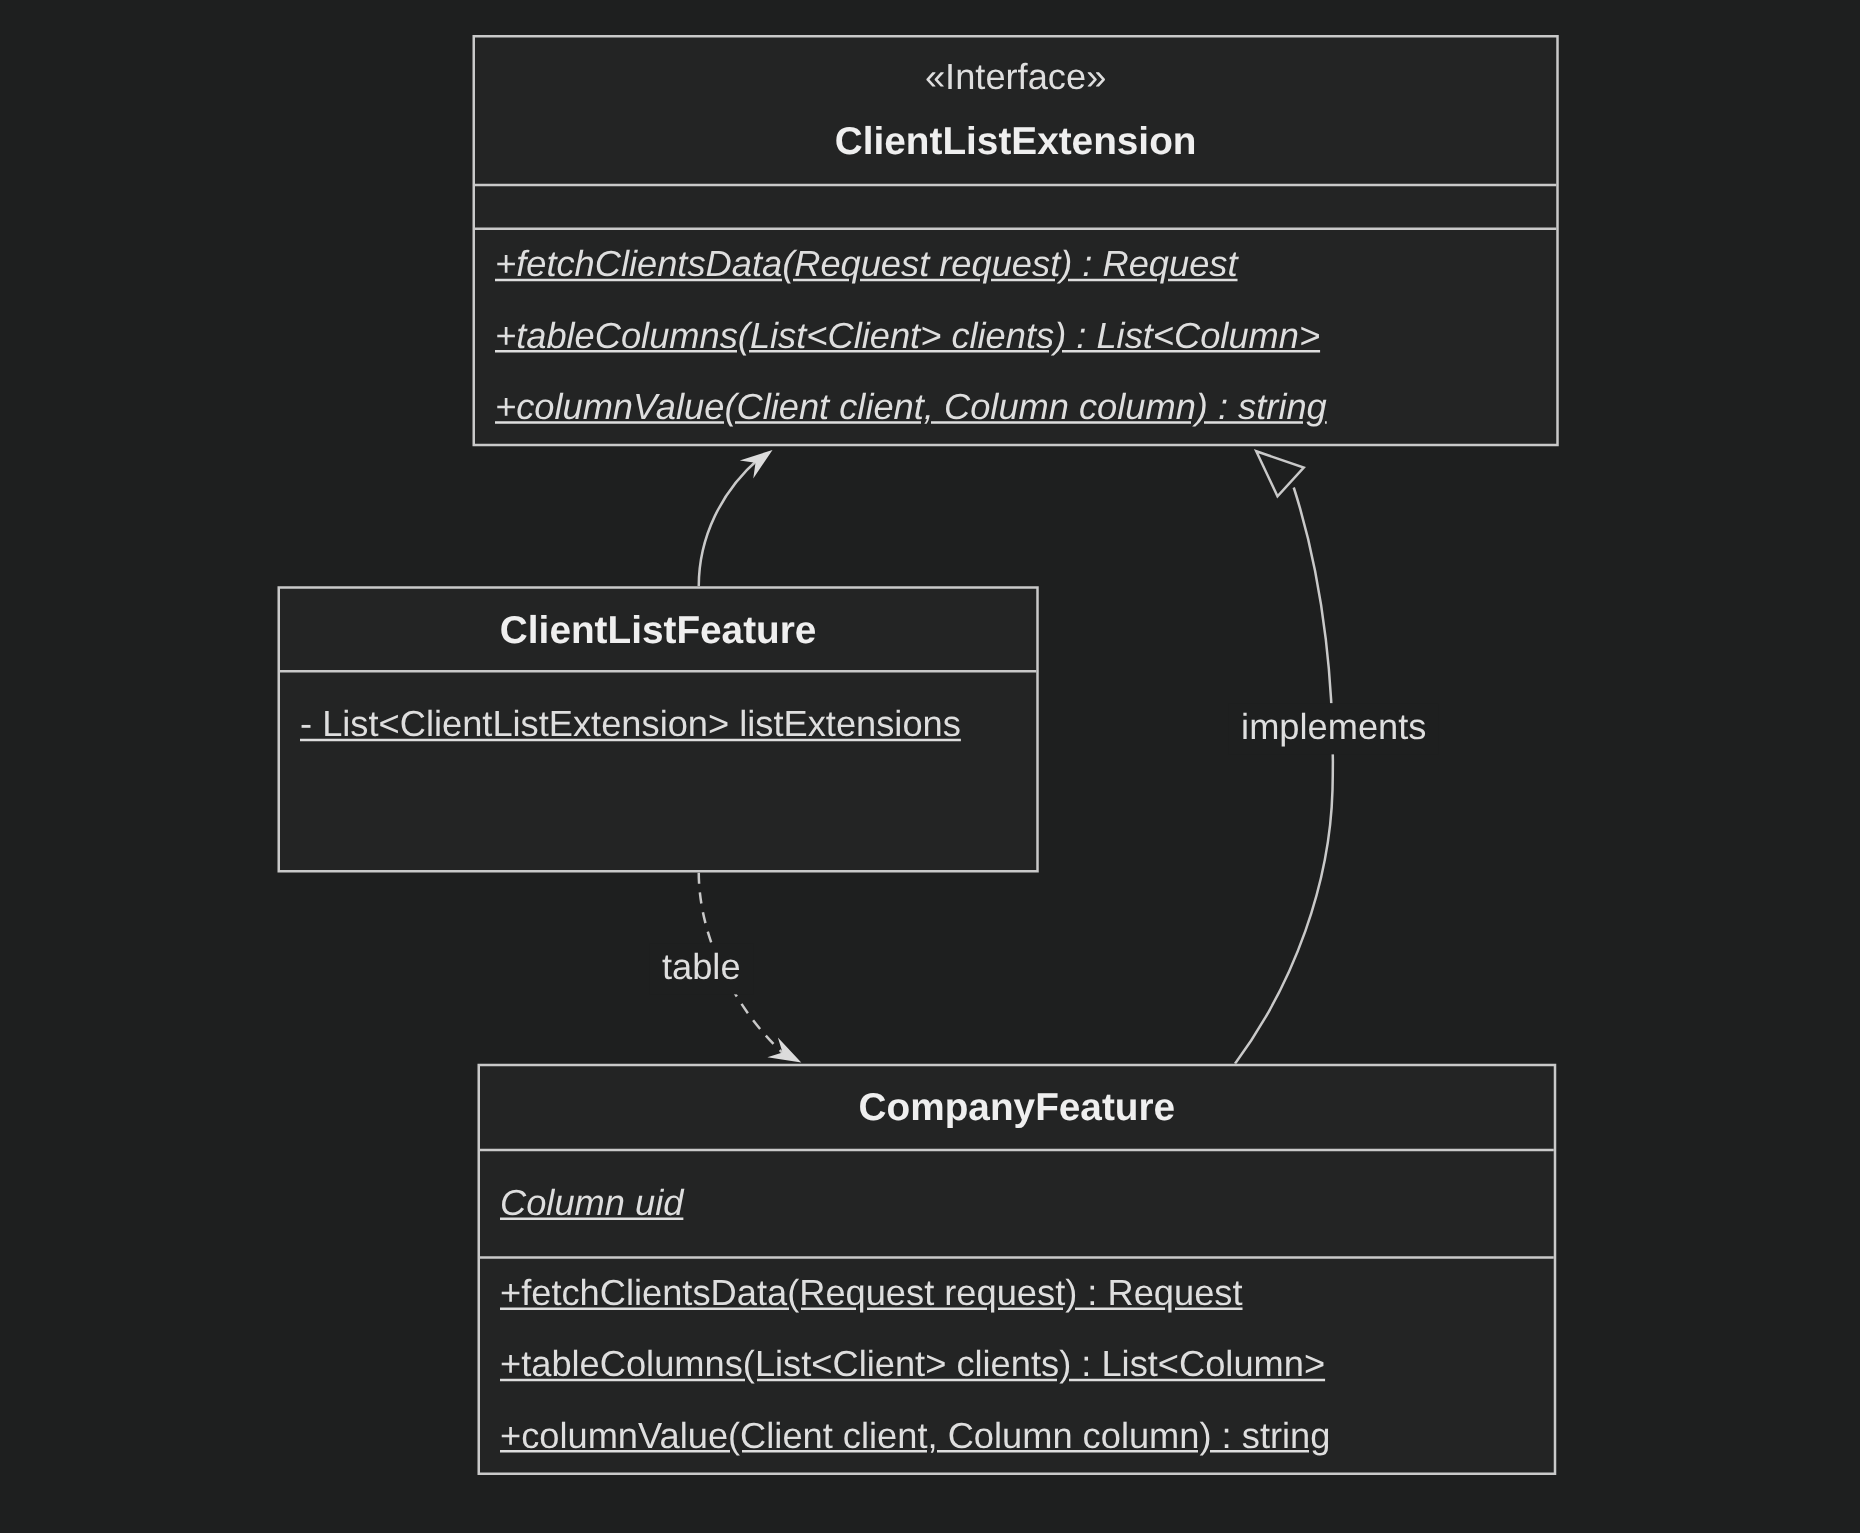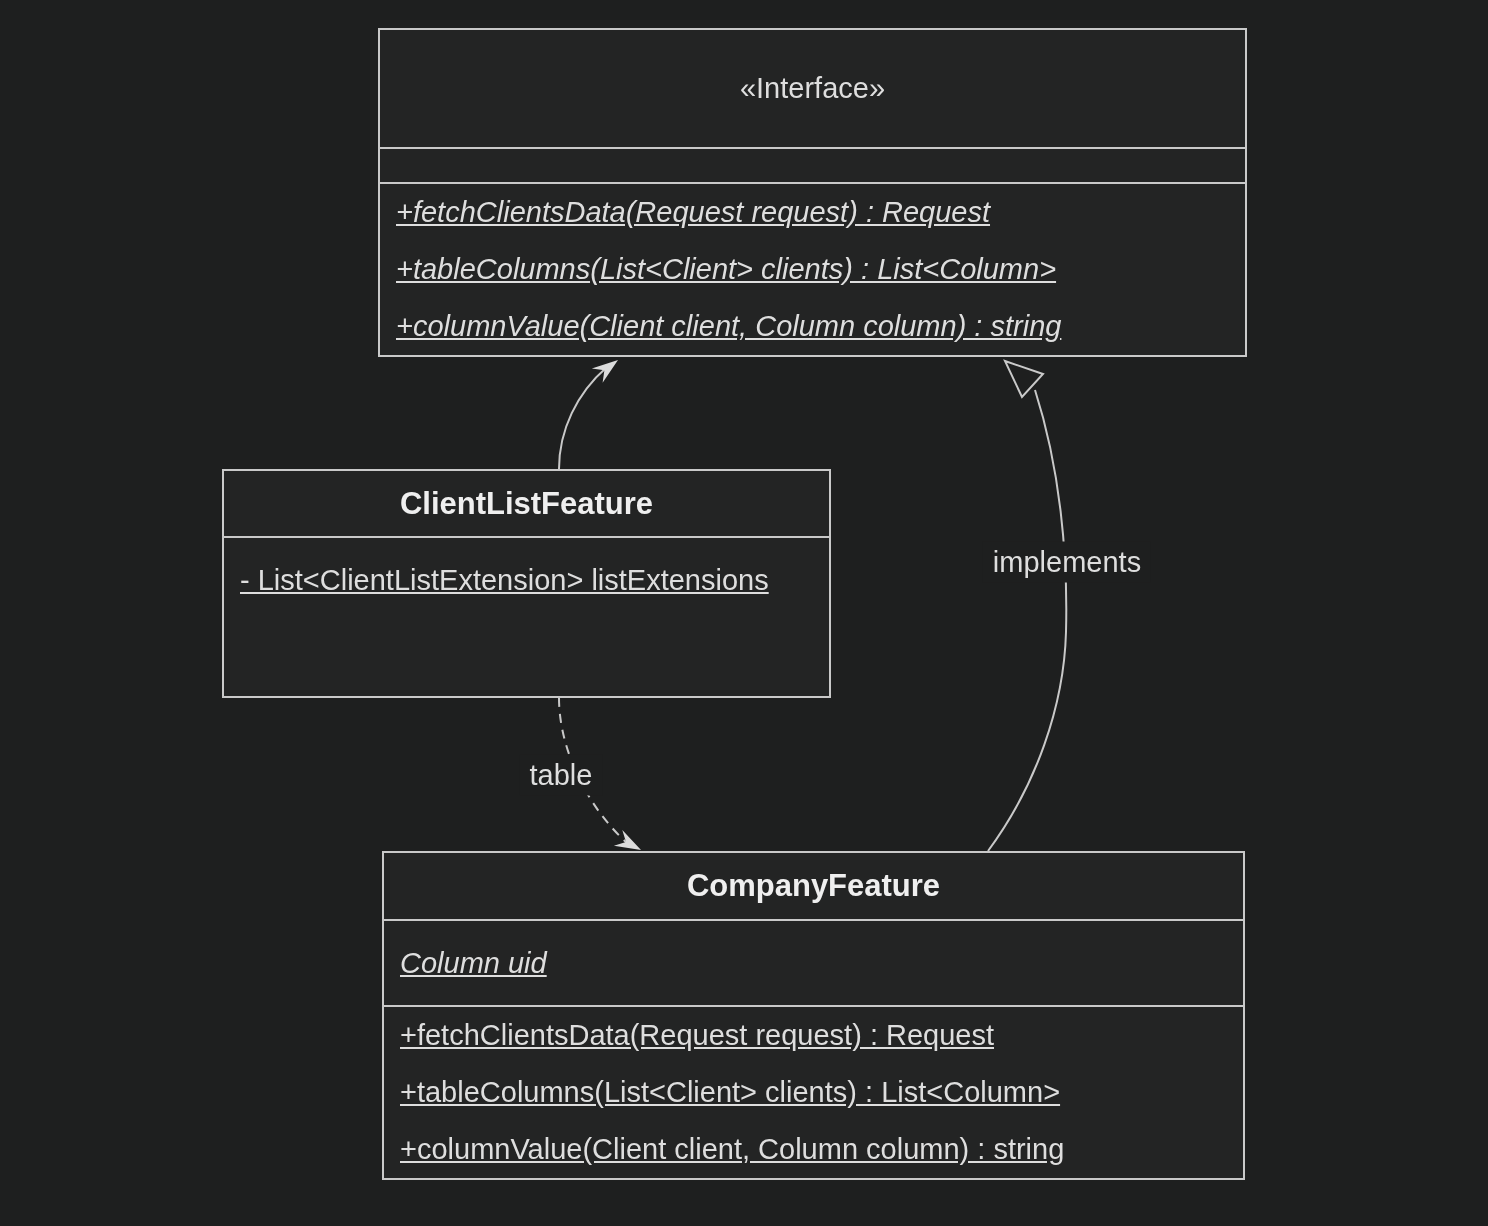--- a/index.html
+++ b/index.html
@@ -79,41 +79,42 @@
   
   .edge-label{
     position:absolute;
     transform:translate(-50%,-50%);
     background:var(--background);
     padding:4px 10px;
     font-size:29px;
     white-space:nowrap;
     color:var(--text);
   }
-  #label-implements{left:1067px;top:562px}
+  #label-implements{left:1067px;top:583px}
   #label-builds{left:561px;top:775px}
 </style>
 </head>
 <body>
 
 <svg class="edges" viewBox="0 0 1488 1226" xmlns="http://www.w3.org/2000/svg">
 
   <path class="edge solid" d="M559,469 C559,430 577,393 607,367"></path>
   <polygon class="arrowhead" points="618,360 602.6,382.8 604.4,370.2 591.8,368.4"></polygon>
 
   <path class="edge dashed" d="M559,698 C559,748 586,806 628,844"></path>
   <polygon class="arrowhead" points="641,850 613.9,845.7 626,842 622.3,829.9"></polygon>
 
   <path class="edge solid" d="M988,851 C1036,786 1064,706 1066,632 C1068,555 1060,468 1035,390"></path>
   <polygon class="hollow-tri" points="1005,361 1043,374 1022,397"></polygon>
 </svg>
 
 <div class="class-box" id="box-extension">
   <div class="cb-title">
     <div class="stereotype">«Interface»</div>
+    <div>ClientListExtension</div>
   </div>
   <div class="cb-section cb-attrs"></div>
   <div class="cb-section cb-methods">
     <div class="member italic">+fetchClientsData(Request request) : Request</div>
     <div class="member italic">+tableColumns(List&lt;Client&gt; clients) : List&lt;Column&gt;</div>
     <div class="member italic">+columnValue(Client client, Column column) : string</div>
   </div>
 </div>
 
 <div class="class-box" id="box-feature">

